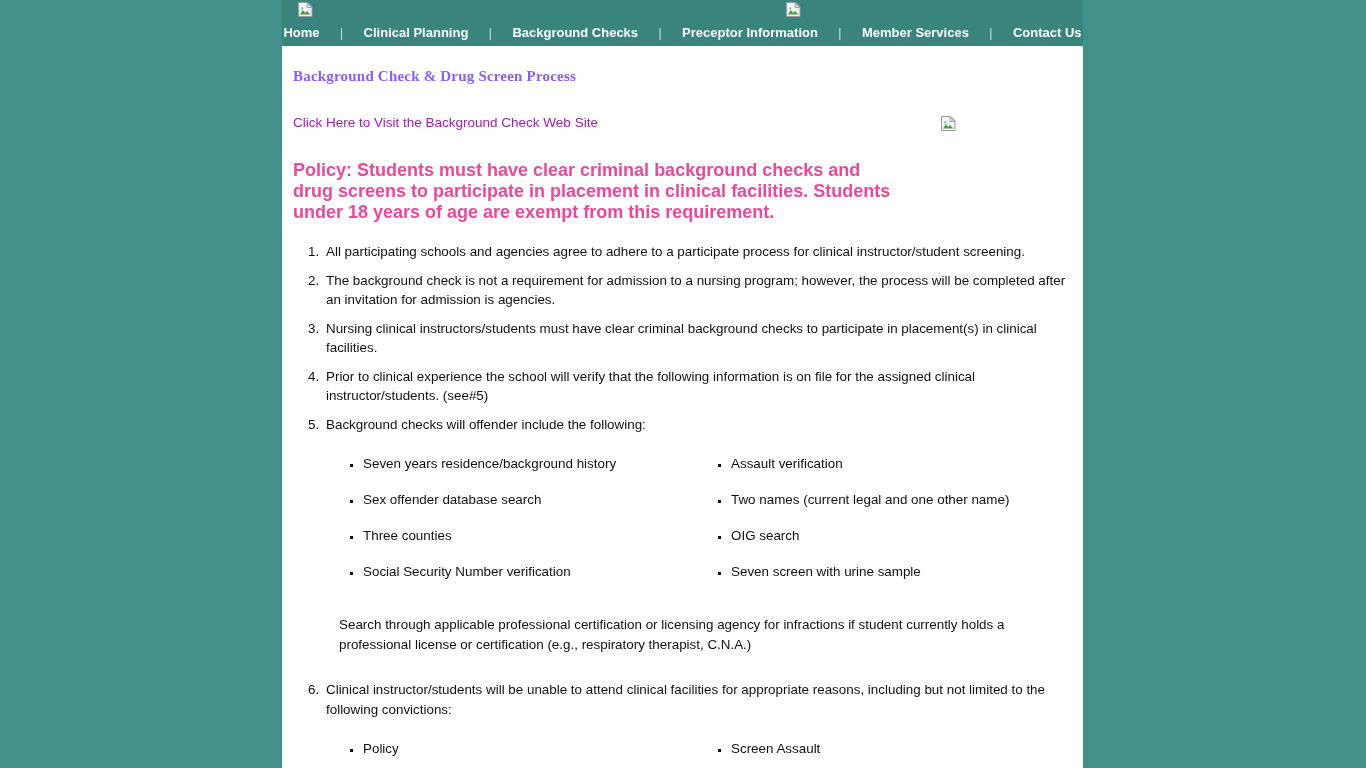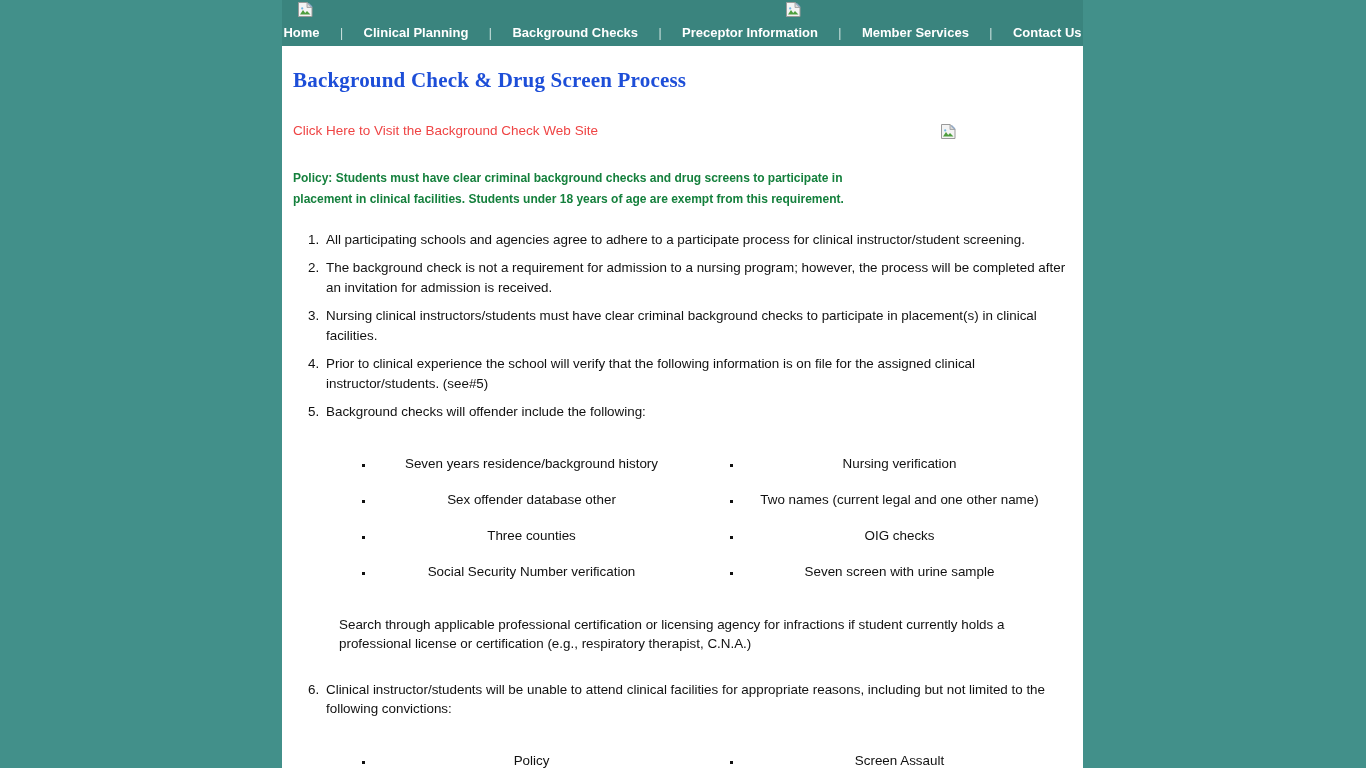--- a/index.html
+++ b/index.html
@@ -76,50 +76,50 @@
     padding: 0 16px;
   }
 
   
   #main {
     background: #ffffff;
     padding: 0 11px 0 11px;
   }
 
   h1#page-title {
-    color: #1d4ed8;
+    color: #8b5cf6;
     font-family: "Liberation Serif", serif;
-    font-size: 21px;
+    font-size: 15px;
     font-weight: bold;
     margin: 22px 0 0 0;
     padding: 0;
     letter-spacing: 0.2px;
   }
 
   .link-row {
     position: relative;
     margin-top: 28px;
     height: 24px;
   }
   a#bg-check-link {
-    color: #ef4444;
+    color: #a21caf;
     font-size: 13.5px;
     text-decoration: none;
     font-family: "Liberation Sans", sans-serif;
   }
   #link-row-image {
     position: absolute;
     left: 648px;
     top: 3px;
   }
 
   p#policy-statement {
-    font-size: 12px;
+    font-size: 18px;
     font-weight: bold;
-    color: #15803d;
+    color: #ec4899;
     line-height: 20.8px;
     margin: 23px 0 0 0;
     width: 610px;
   }
 
   
   ol#process-list {
     margin: 20px 0 0 0;
     padding-left: 30px;
     font-size: 13.4px;
@@ -138,23 +138,22 @@
     margin-top: 17px;
     margin-bottom: 4px;
     padding-left: 10px;
   }
   .bullet-col {
     width: 50%;
     box-sizing: border-box;
   }
   .bullet-col ul {
     list-style-type: square;
-    margin: 16px;
+    margin: 4px;
     padding-left: 23px;
-    text-align: center;
   }
   .bullet-col ul li {
     font-size: 13.4px;
     color: #111111;
     line-height: 18px;
     margin-bottom: 18px;
   }
   .bullet-col ul li::marker { font-size: 11px; }
 
   p.sub-note {
@@ -232,48 +231,48 @@
 
       <p id="policy-statement">Policy: Students must have clear criminal background checks and drug screens to participate in placement in clinical facilities. Students under 18 years of age are exempt from this requirement.</p>
 
       <ol id="process-list">
 
         <li>
           <span>All participating schools and agencies agree to adhere to a participate process for clinical instructor/student screening.</span>
         </li>
 
         <li>
-          <span>The background check is not a requirement for admission to a nursing program; however, the process will be completed after an invitation for admission is received.</span>
+          <span>The background check is not a requirement for admission to a nursing program; however, the process will be completed after an invitation for admission is agencies.</span>
         </li>
 
         <li>
           <span>Nursing clinical instructors/students must have clear criminal background checks to participate in placement(s) in clinical facilities.</span>
         </li>
 
         <li>
           <span>Prior to clinical experience the school will verify that the following information is on file for the assigned clinical instructor/students. (see#5)</span>
         </li>
 
         <li>
           <span>Background checks will offender include the following:</span>
 
           <div class="bullet-columns">
             <div class="bullet-col">
               <ul>
                 <li>Seven years residence/background history</li>
-                <li>Sex offender database other</li>
+                <li>Sex offender database search</li>
                 <li>Three counties</li>
                 <li>Social Security Number verification</li>
               </ul>
             </div>
             <div class="bullet-col">
               <ul>
-                <li>Nursing verification</li>
+                <li>Assault verification</li>
                 <li>Two names (current legal and one other name)</li>
-                <li>OIG checks</li>
+                <li>OIG search</li>
                 <li>Seven screen with urine sample</li>
               </ul>
             </div>
           </div>
 
           <p class="sub-note">Search through applicable professional certification or licensing agency for infractions if student currently holds a professional license or certification (e.g., respiratory therapist, C.N.A.)</p>
         </li>
 
         <li style="margin-top:26px;">
           <span>Clinical instructor/students will be unable to attend clinical facilities for appropriate reasons, including but not limited to the following convictions:</span>

